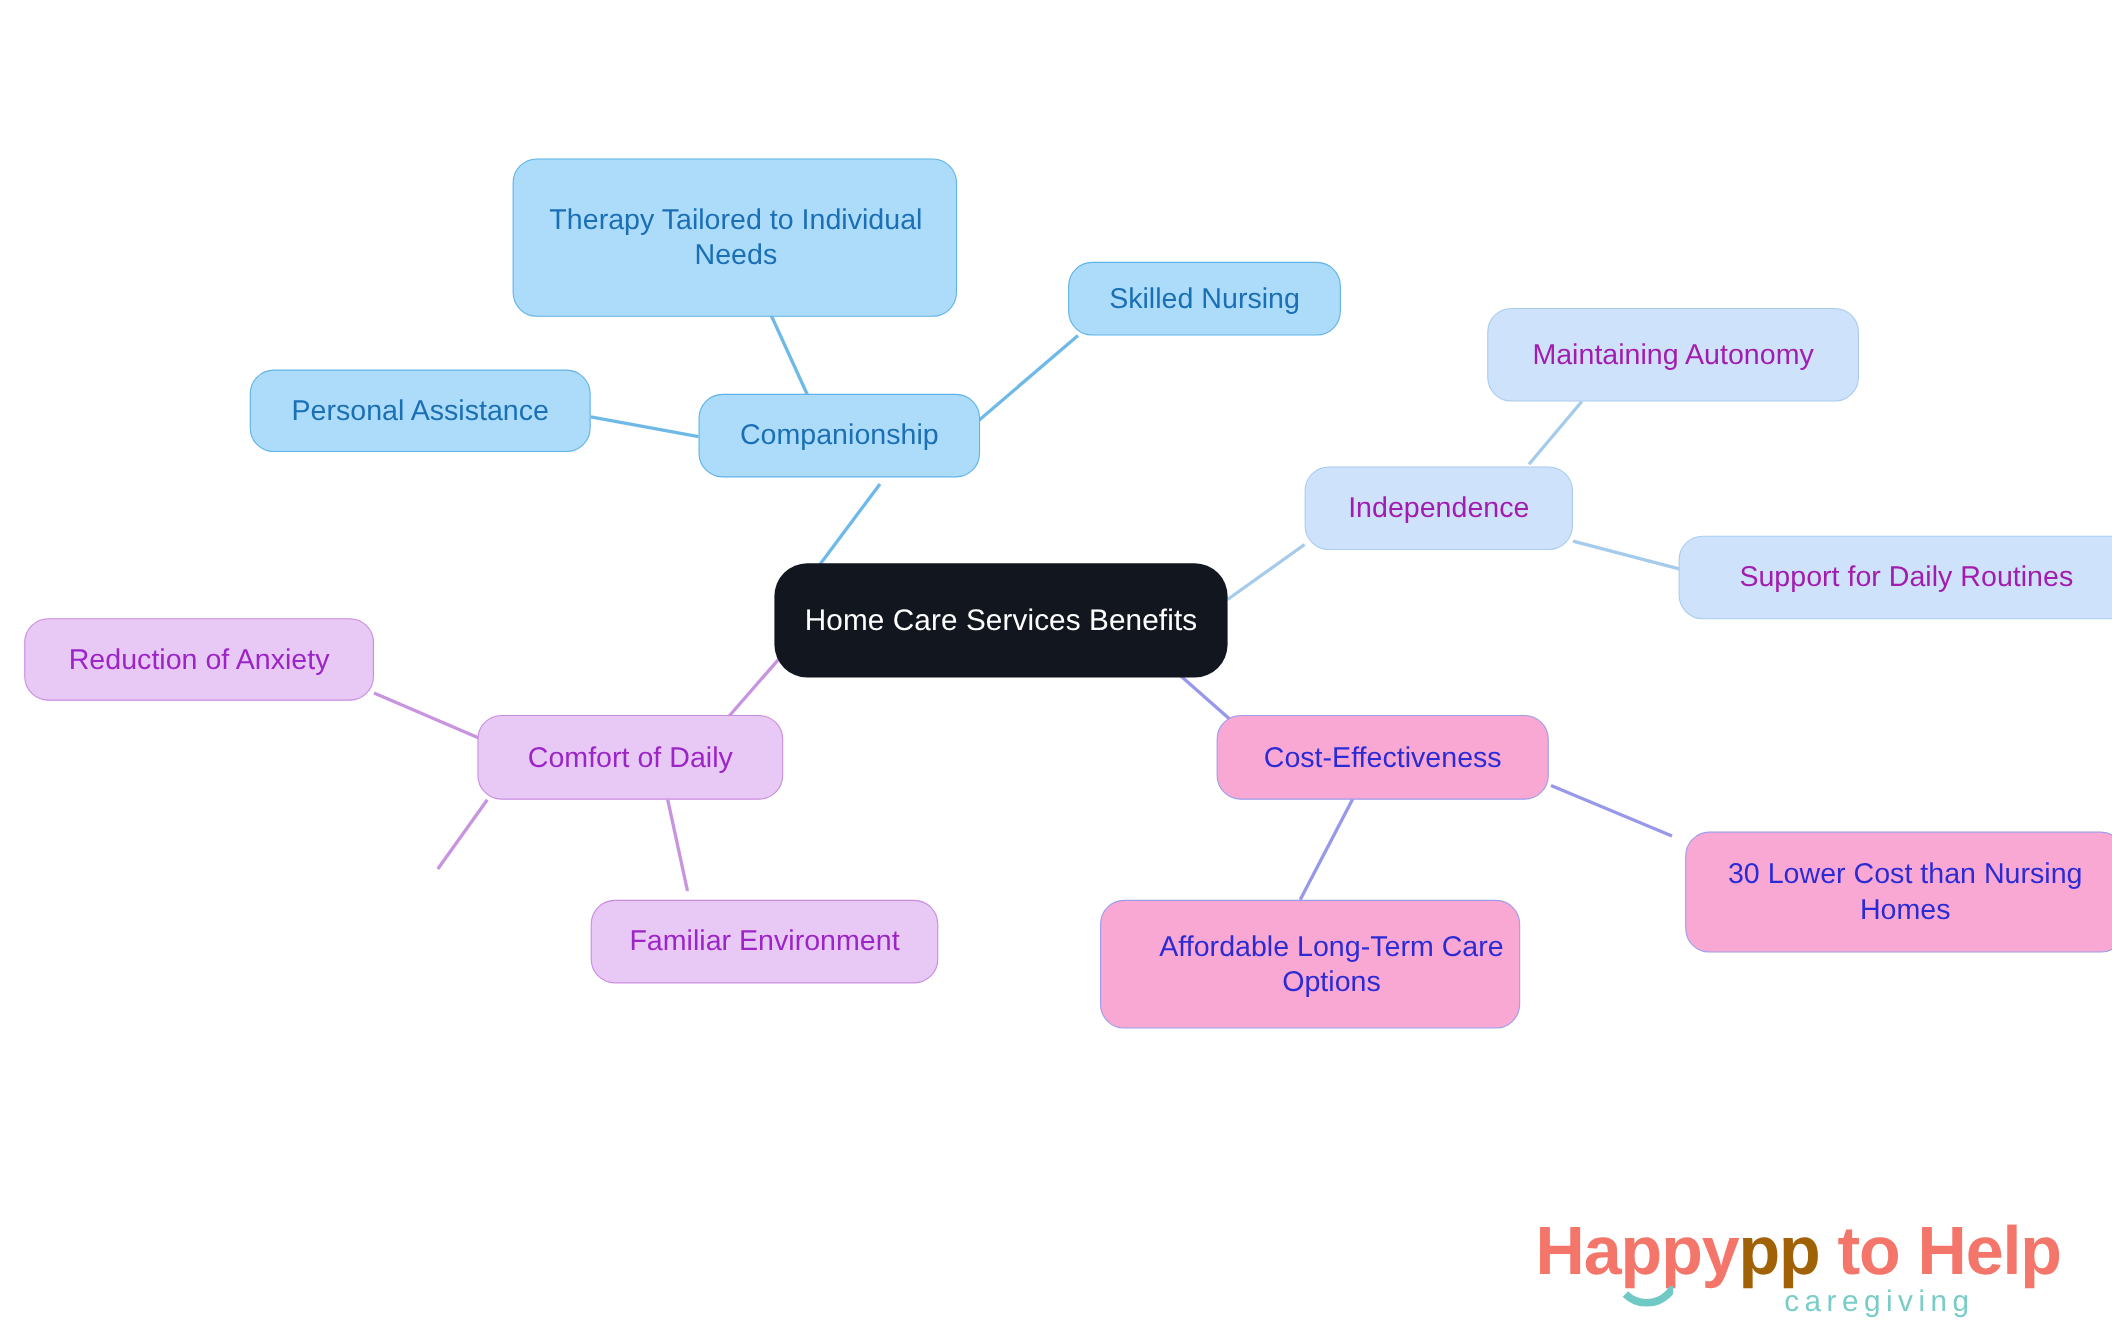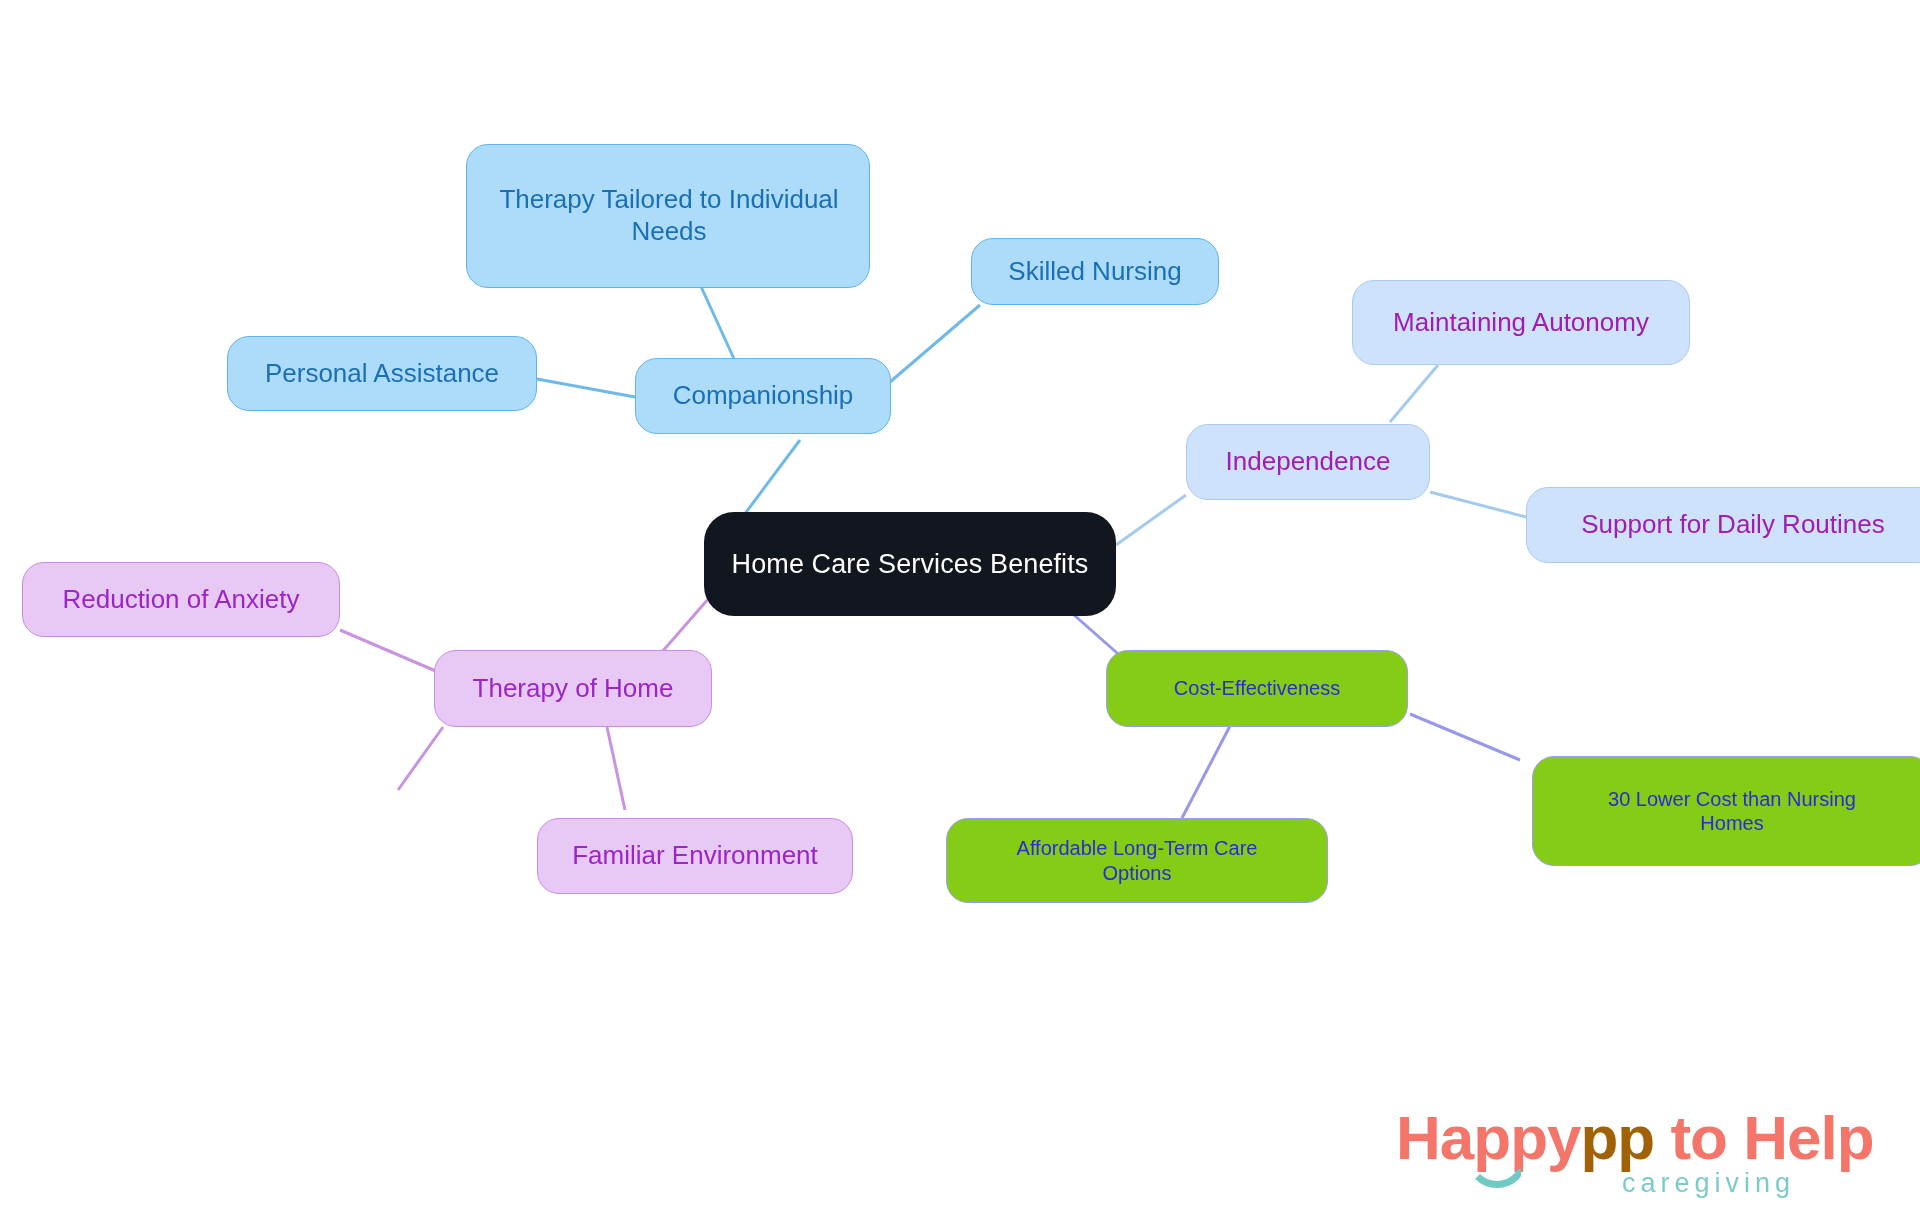--- a/index.html
+++ b/index.html
@@ -59,24 +59,24 @@
     color: #a21caf;
     font-size: 26px;
   }
   .node.orchid {
     background: #E8C8F5;
     border-color: #C98DE0;
     color: #9B25C7;
     font-size: 26px;
   }
   .node.periwinkle {
-    background: #84cc16;
+    background: #f9a8d4;
     border-color: #9D9DEA;
     color: #2B2BD4;
-    font-size: 20px;
+    font-size: 26px;
   }
   #logo {
     position: absolute;
     left: 1396px;
     top: 1102px;
     width: 500px;
     height: 100px;
   }
   .logo-word {
     position: absolute;
@@ -169,38 +169,38 @@
 
   <div class="node paleblue" style="left:1526px; top:487px; width:414px; height:76px;">
     <span>Support for Daily Routines</span>
   </div>
 
   <div class="node orchid" style="left:22px; top:562px; width:318px; height:75px;">
     <span>Reduction of Anxiety</span>
   </div>
 
   <div class="node orchid" style="left:434px; top:650px; width:278px; height:77px;">
-    <span>Therapy of Home</span>
+    <span>Comfort of Daily</span>
   </div>
 
 
   <div class="node orchid" style="left:537px; top:818px; width:316px; height:76px;">
     <span>Familiar Environment</span>
   </div>
 
   <div class="node periwinkle" style="left:1106px; top:650px; width:302px; height:77px;">
     <span>Cost-Effectiveness</span>
   </div>
 
   <div class="node periwinkle" style="left:1506px; top:756px; width:400px; height:110px;margin-left:26px;">
     <span>30 Lower Cost than Nursing
 Homes</span>
   </div>
 
-  <div class="node periwinkle" style="left:946px; top:818px; width:382px; height:85px;">
+  <div class="node periwinkle" style="left:1000px; top:818px; width:382px; height:117px;justify-content:flex-end;">
     <span>Affordable Long-Term Care
 Options</span>
   </div>
 
   <div id="logo">
     <div class="logo-word">
       <span class="logo-coral">Happy</span><span class="logo-teal">pp</span><span class="logo-coral"> to Help</span>
     </div>
     <div class="logo-smile"></div>
     <div class="logo-sub">caregiving</div>

